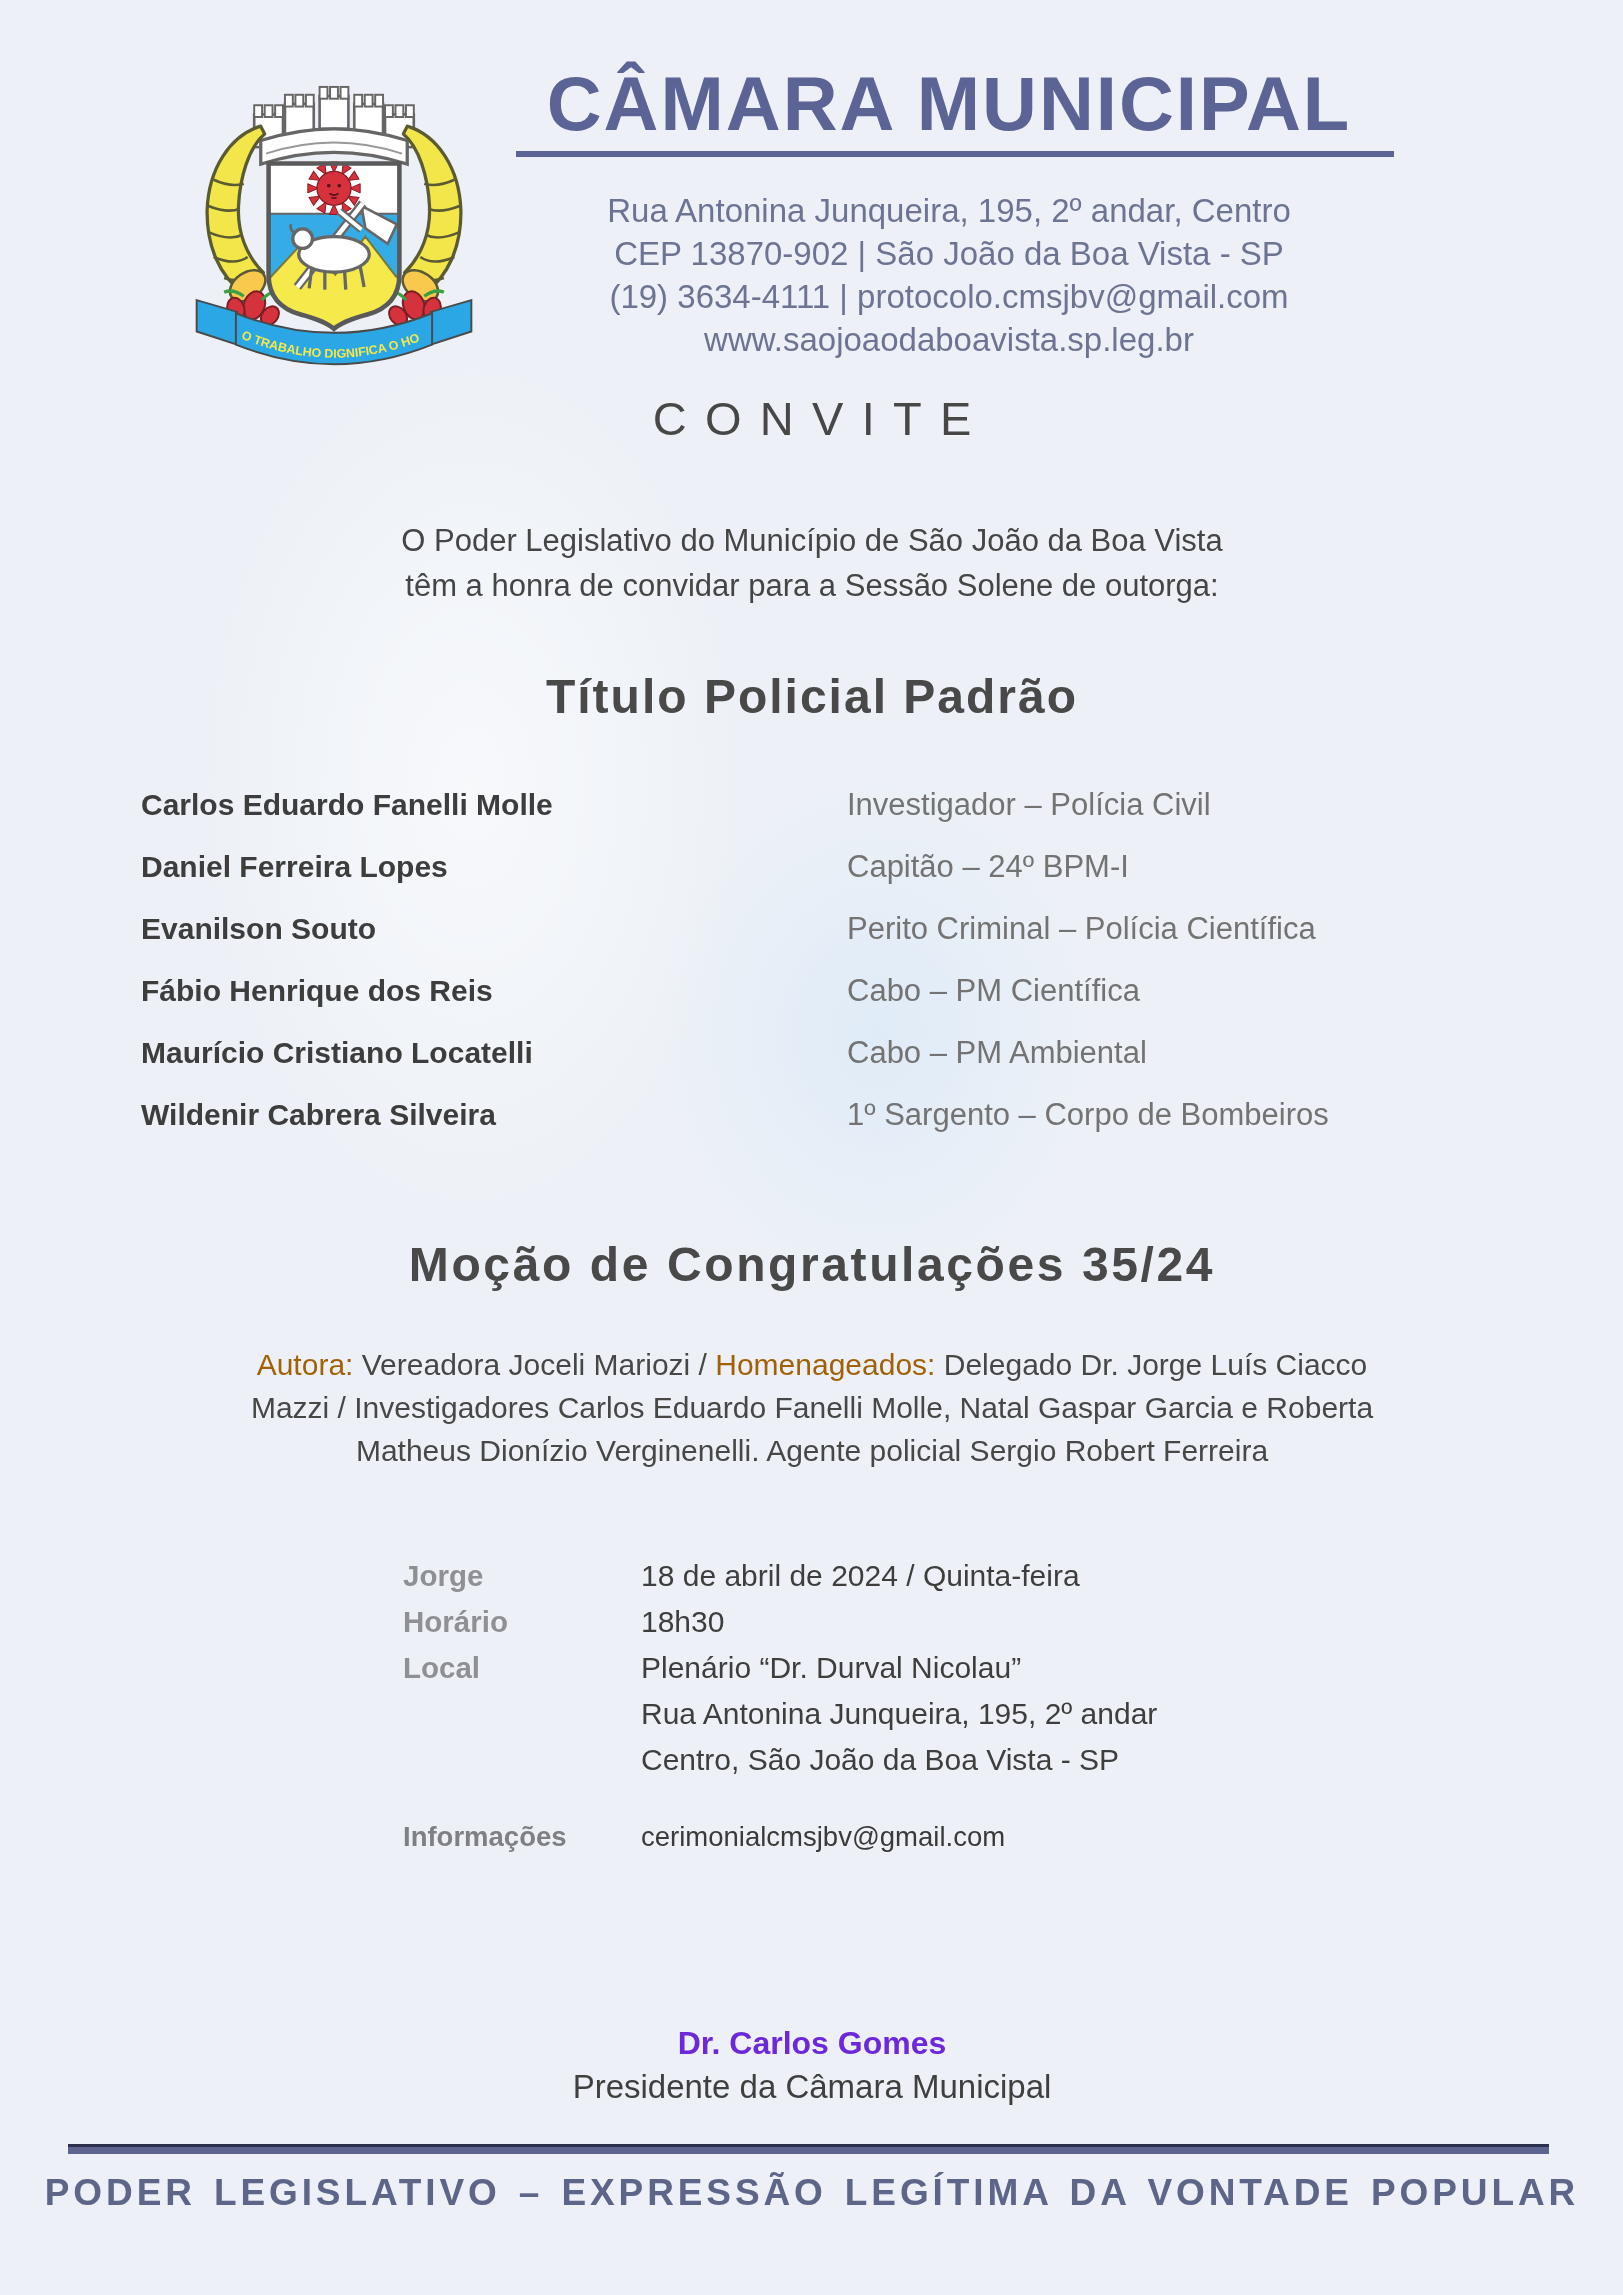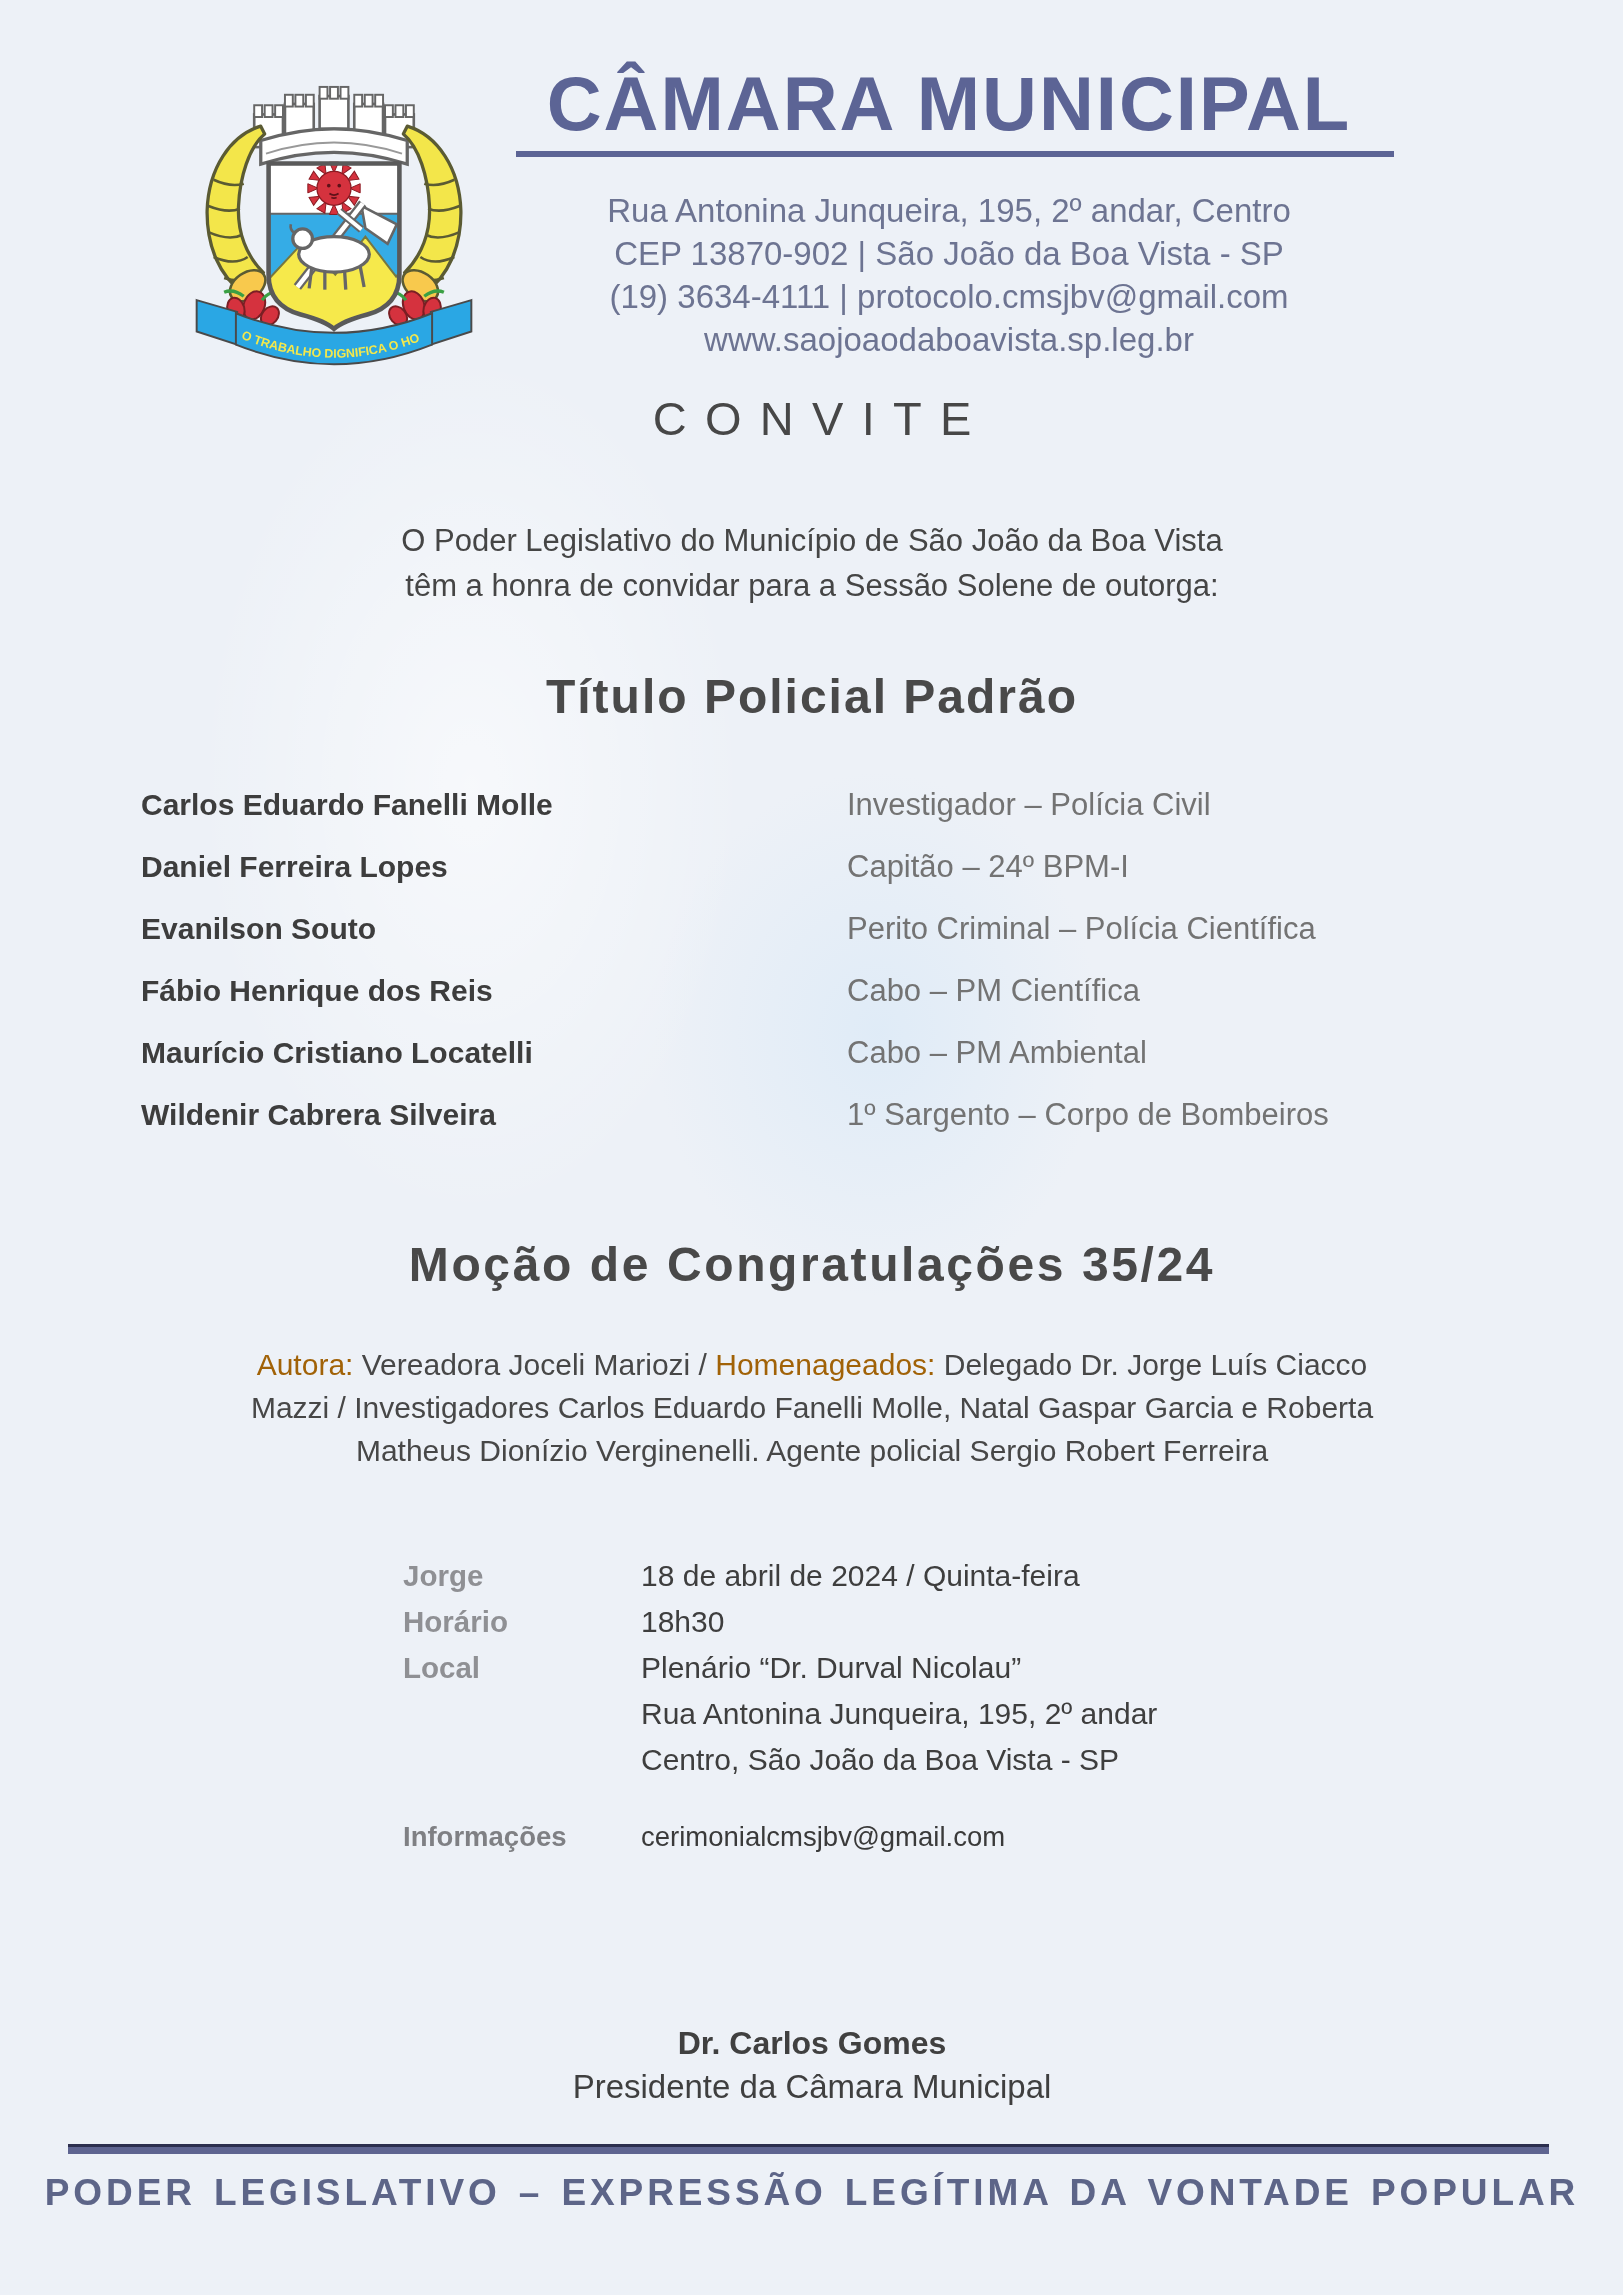--- a/index.html
+++ b/index.html
@@ -58,21 +58,21 @@
 
   .details{position:absolute;left:403px;top:1553px;font-size:30px;line-height:46px;}
   .det-row{display:flex;}
   .det-label{width:238px;font-weight:700;color:#8f9094;font-size:29.5px;}
   .det-value{color:#3e3e3e;}
   .info-row{margin-top:31px;}
   .info-row .det-label{color:#7f8084;font-size:27.5px;}
   .info-row .det-value{font-size:27.5px;color:#3a3a3a;}
 
   .signature{position:absolute;left:0;top:2023px;width:100%;text-align:center;}
-  .sig-name{font-size:32px;font-weight:700;color:#404040;line-height:41px;}
+  .sig-name{font-size:32px;font-weight:700;color:#6d28d9;line-height:41px;}
   .sig-title{font-size:33px;color:#3f3f3f;line-height:45px;}
 
   .footer-rule{
     position:absolute;left:68px;top:2144px;width:1481px;height:7.2px;
     background:#5e6490;border-top:3.3px solid #2c2f4e;
   }
   .footer-text{
     position:absolute;left:0;top:2172px;width:100%;text-align:center;white-space:nowrap;
     font-size:37px;font-weight:700;letter-spacing:3.9px;word-spacing:3.9px;color:#5d6588;
   }

